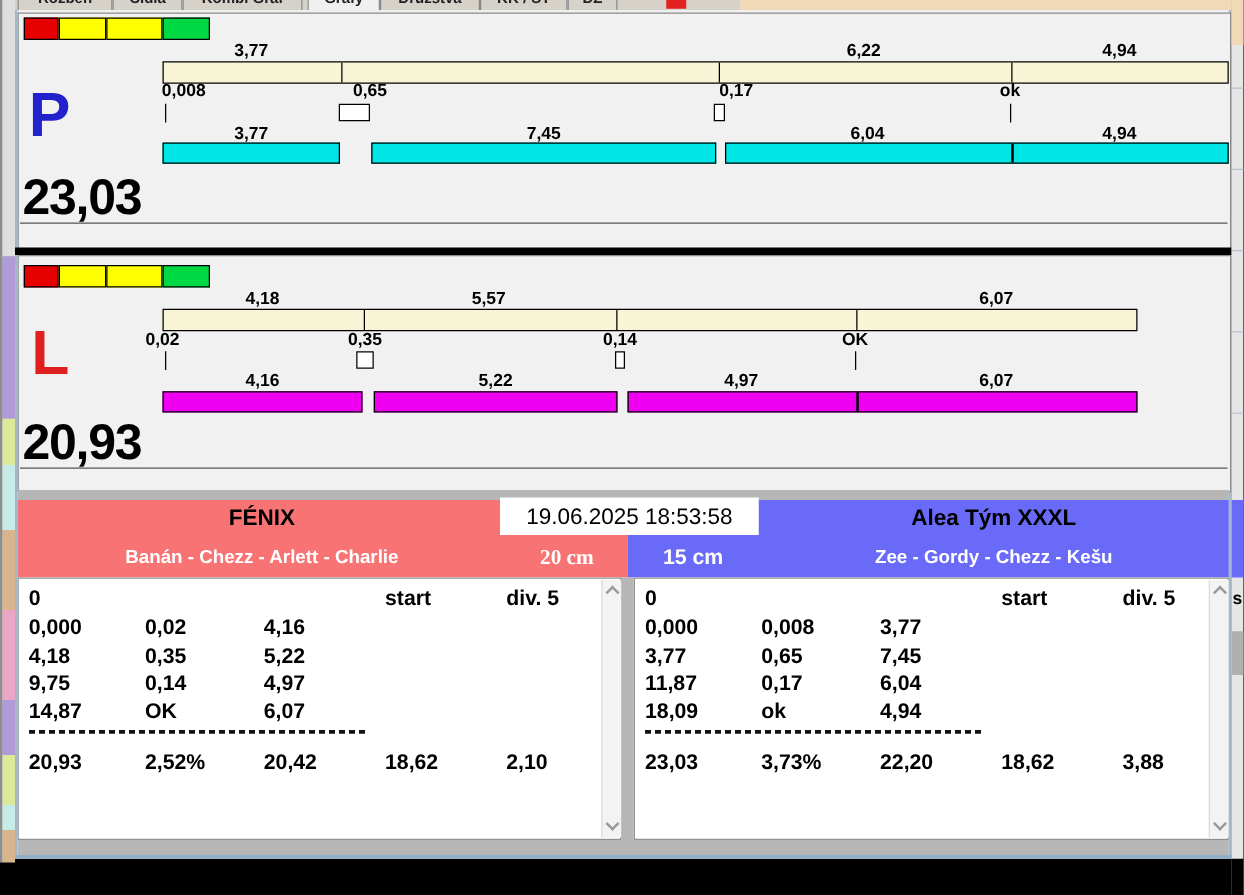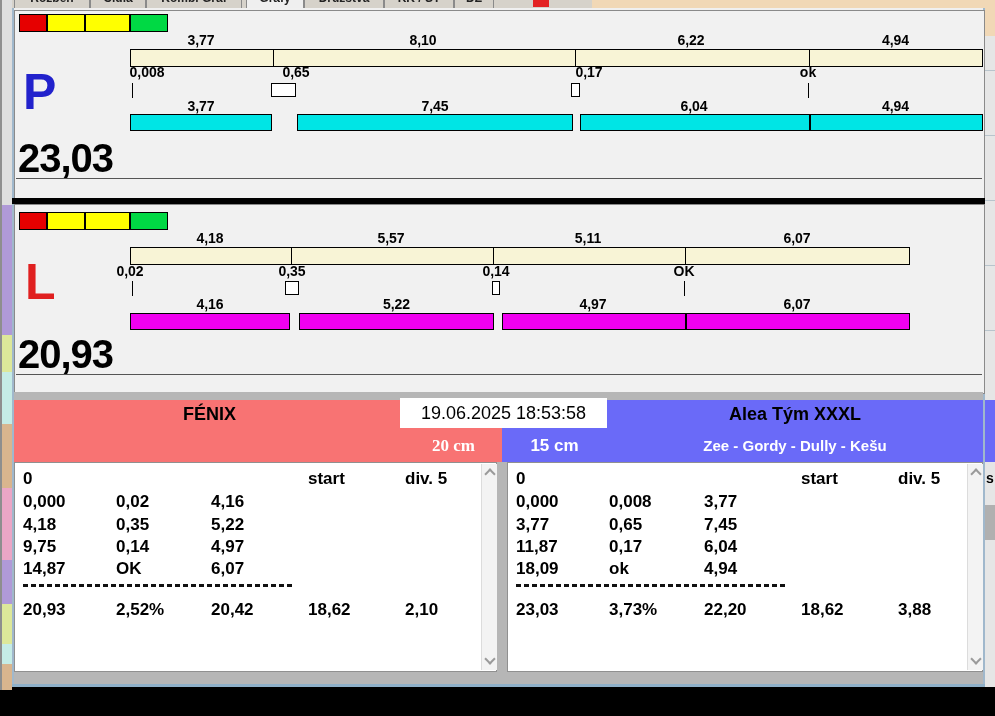--- a/index.html
+++ b/index.html
@@ -110,21 +110,20 @@
   <div class="panel" style="top:10px;height:188px;">
     <div class="lights abs" style="left:0;top:3px;width:160px;height:18px;">
       <div class="light" style="left: 4px; width: 28px; background: rgb(230, 0, 0);"></div>
       <div class="light" style="left: 32px; width: 38px; background: rgb(255, 255, 0);"></div>
       <div class="light" style="left: 70px; width: 45px; background: rgb(255, 255, 0);"></div>
       <div class="light" style="left: 115px; width: 38px; background: rgb(0, 217, 68);"></div>
     </div>
     <div class="lane-letter" style="left:8px;top:56px;color:#2222cc;">P</div>
 
     <div class="vlab" style="left:115px;top:21px;width:142px;">3,77</div>
-    <div class="vlab" style="left:257px;top:21px;width:302px;">8,10</div>
     <div class="vlab" style="left:559px;top:21px;width:234px;">6,22</div>
     <div class="vlab" style="left:793px;top:21px;width:175px;">4,94</div>
 
     <div class="splitbar" style="left:115px;top:38px;width:853px;">
       <div class="bardiv" style="left:142px;"></div>
       <div class="bardiv" style="left:444px;"></div>
       <div class="bardiv" style="left:678px;"></div>
     </div>
 
     <div class="vlab" style="left:92px;top:53px;width:80px;">0,008</div>
@@ -157,21 +156,20 @@
     <div class="lights abs" style="left:0;top:7px;width:160px;height:18px;">
       <div class="light" style="left: 4px; width: 28px; background: rgb(230, 0, 0);"></div>
       <div class="light" style="left: 32px; width: 38px; background: rgb(255, 255, 0);"></div>
       <div class="light" style="left: 70px; width: 45px; background: rgb(255, 255, 0);"></div>
       <div class="light" style="left: 115px; width: 38px; background: rgb(0, 217, 68);"></div>
     </div>
     <div class="lane-letter" style="left:10px;top:52px;color:#e02020;">L</div>
 
     <div class="vlab" style="left:115px;top:25px;width:160px;">4,18</div>
     <div class="vlab" style="left:275px;top:25px;width:202px;">5,57</div>
-    <div class="vlab" style="left:477px;top:25px;width:192px;">5,11</div>
     <div class="vlab" style="left:669px;top:25px;width:226px;">6,07</div>
     <div class="splitbar" style="left:115px;top:42px;width:780px;">
       <div class="bardiv" style="left:160px;"></div>
       <div class="bardiv" style="left:362px;"></div>
       <div class="bardiv" style="left:554px;"></div>
     </div>
     <div class="vlab" style="left:85px;top:58px;width:60px;">0,02</div>
     <div class="vlab" style="left:247px;top:58px;width:60px;">0,35</div>
     <div class="vlab" style="left:451px;top:58px;width:60px;">0,14</div>
     <div class="vlab" style="left:639px;top:58px;width:60px;">OK</div>
@@ -190,22 +188,23 @@
     </div>
     <div class="total" style="left:3px;top:129px;">20,93</div>
     <div class="hline" style="left:1px;top:169px;width:966px;"></div>
   </div>
 
   <div class="graystrip" style="left:14px;top:392px;width:969px;height:8px;"></div>
 
   <div class="abs team-left-bg" style="left: 14px; top: 400px; width: 488px; height: 62px; background: rgb(248, 115, 115);"></div>
   <div class="abs team-right-bg" style="left: 502px; top: 400px; width: 481px; height: 62px; background: rgb(106, 106, 248);"></div>
   <div class="teamname" style="left:14px;top:404px;width:391px;text-align:center;">FÉNIX</div>
+  <div class="members" style="left:14px;top:437px;width:391px;">Banán - Chezz - Arlett - Charlie</div>
   <div class="teamname" style="left:607px;top:404px;width:376px;">Alea Tým XXXL</div>
-  <div class="members" style="left:607px;top:437px;width:376px;">Zee - Gordy - Dully - Kešu</div>
+  <div class="members" style="left:607px;top:437px;width:376px;">Zee - Gordy - Chezz - Kešu</div>
   <div class="datebox">19.06.2025 18:53:58</div>
   <div class="distance" style="left:405px;width:97px;font-family:Liberation Serif, serif;">20 cm</div>
   <div class="distance" style="left:502px;width:105px;">15 cm</div>
 
   <div class="rtable" id="table-left" style="left:14px;width:483px;">
     <div class="dashline"></div>
     <div class="sbar" style="left:466px;">
       <div class="sbtn" style="top:0;">
           <div class="chu"></div>
         </div>

